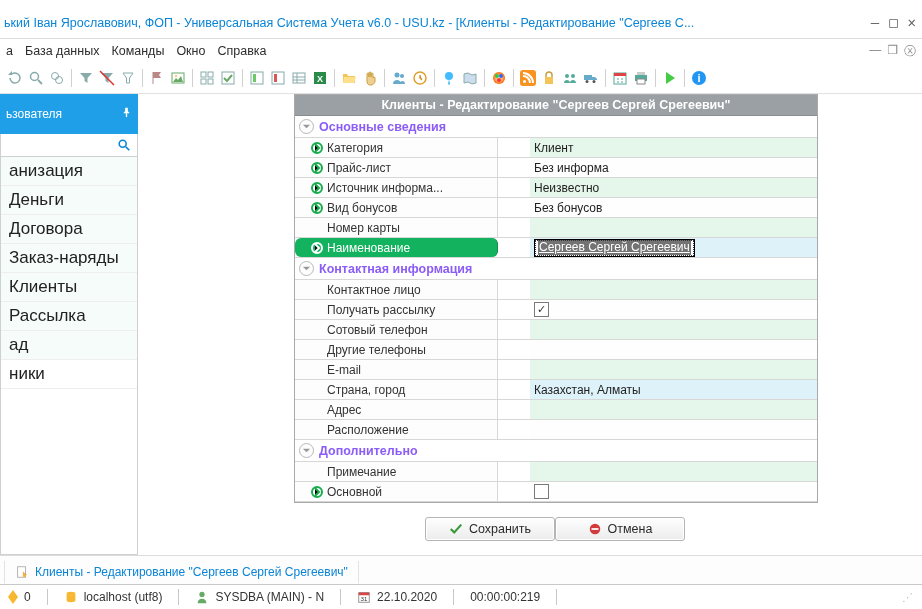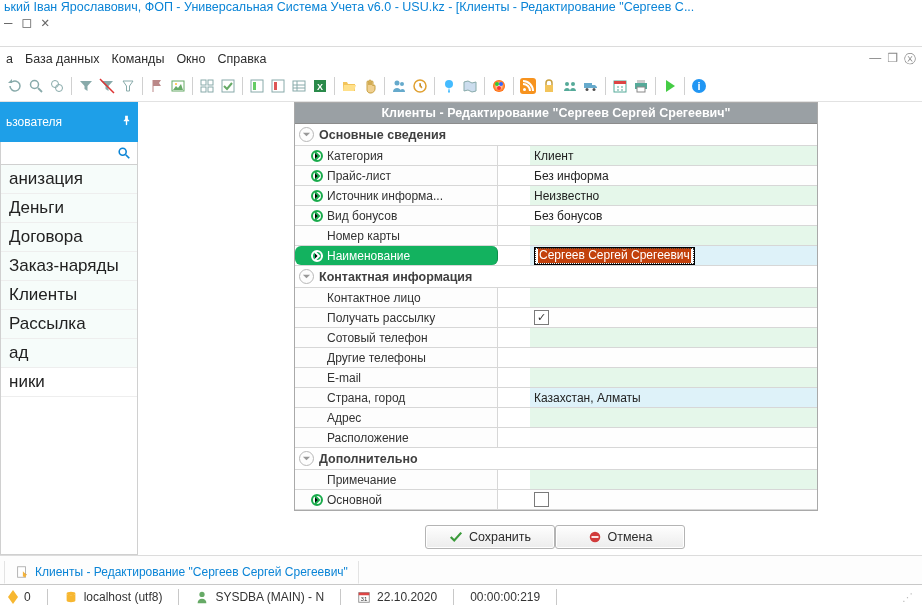--- a/index.html
+++ b/index.html
@@ -13,25 +13,24 @@
   }
   .win {
     display: flex;
     flex-direction: column;
     width: 100%; height: 100%;
     box-sizing: border-box;
   }
   
   .titlebar {
     height: 30px;
-    display: flex; align-items: flex-start;
-    padding: 0 6px 16px 4px;
+    display: flex; align-items: flex-end;
+    padding: 0 6px 8px 4px;
     border-bottom: 1px solid #dcdcdc;
     color: #0a84d6;
-    flex-direction: column;
   }
   .titlebar .title {
     flex: 1;
     white-space: nowrap; overflow: hidden;
     font-size: 12.5px;
   }
   .wctrl { display: flex; gap: 10px; color: #666; font-size: 14px; font-family: Consolas, monospace; }
   .wctrl span { cursor: default; }
   
   .menubar {
@@ -119,21 +118,21 @@
     font-weight: bold;
     text-align: center;
     padding: 3px 0;
     font-size: 12.5px;
     border-bottom: 1px solid #8c8c8c;
   }
   .grp-header {
     display: flex; align-items: center;
     gap: 5px;
     padding: 3px 4px;
-    color: #404040;
+    color: #8b5cf6;
     font-weight: bold;
     border-bottom: 1px solid #d7d7d7;
     font-size: 12.5px;
   }
   .expand-icon {
     width: 13px; height: 13px;
     border: 1px solid #b8b8b8;
     border-radius: 50%;
     display: flex; align-items: center; justify-content: center;
     color: #888;
@@ -192,23 +191,24 @@
     font-size: 12px;
     height: 16px;
     line-height: 15px;
     min-width: 150px;
     outline: 1px dotted #333;
     outline-offset: -2px;
     display: inline-flex;
     align-items: center;
   }
   .val-input span {
-    background: #c2410c;
+    background: #737373;
     color: #fff;
     padding: 0 1px;
+    text-decoration: underline;
   }
   .chk {
     width: 13px; height: 13px;
     border: 1px solid #7a7a7a;
     display: flex; align-items: center; justify-content: center;
     background: #fff;
     font-size: 11px;
     line-height: 1;
     color: #333;
   }

